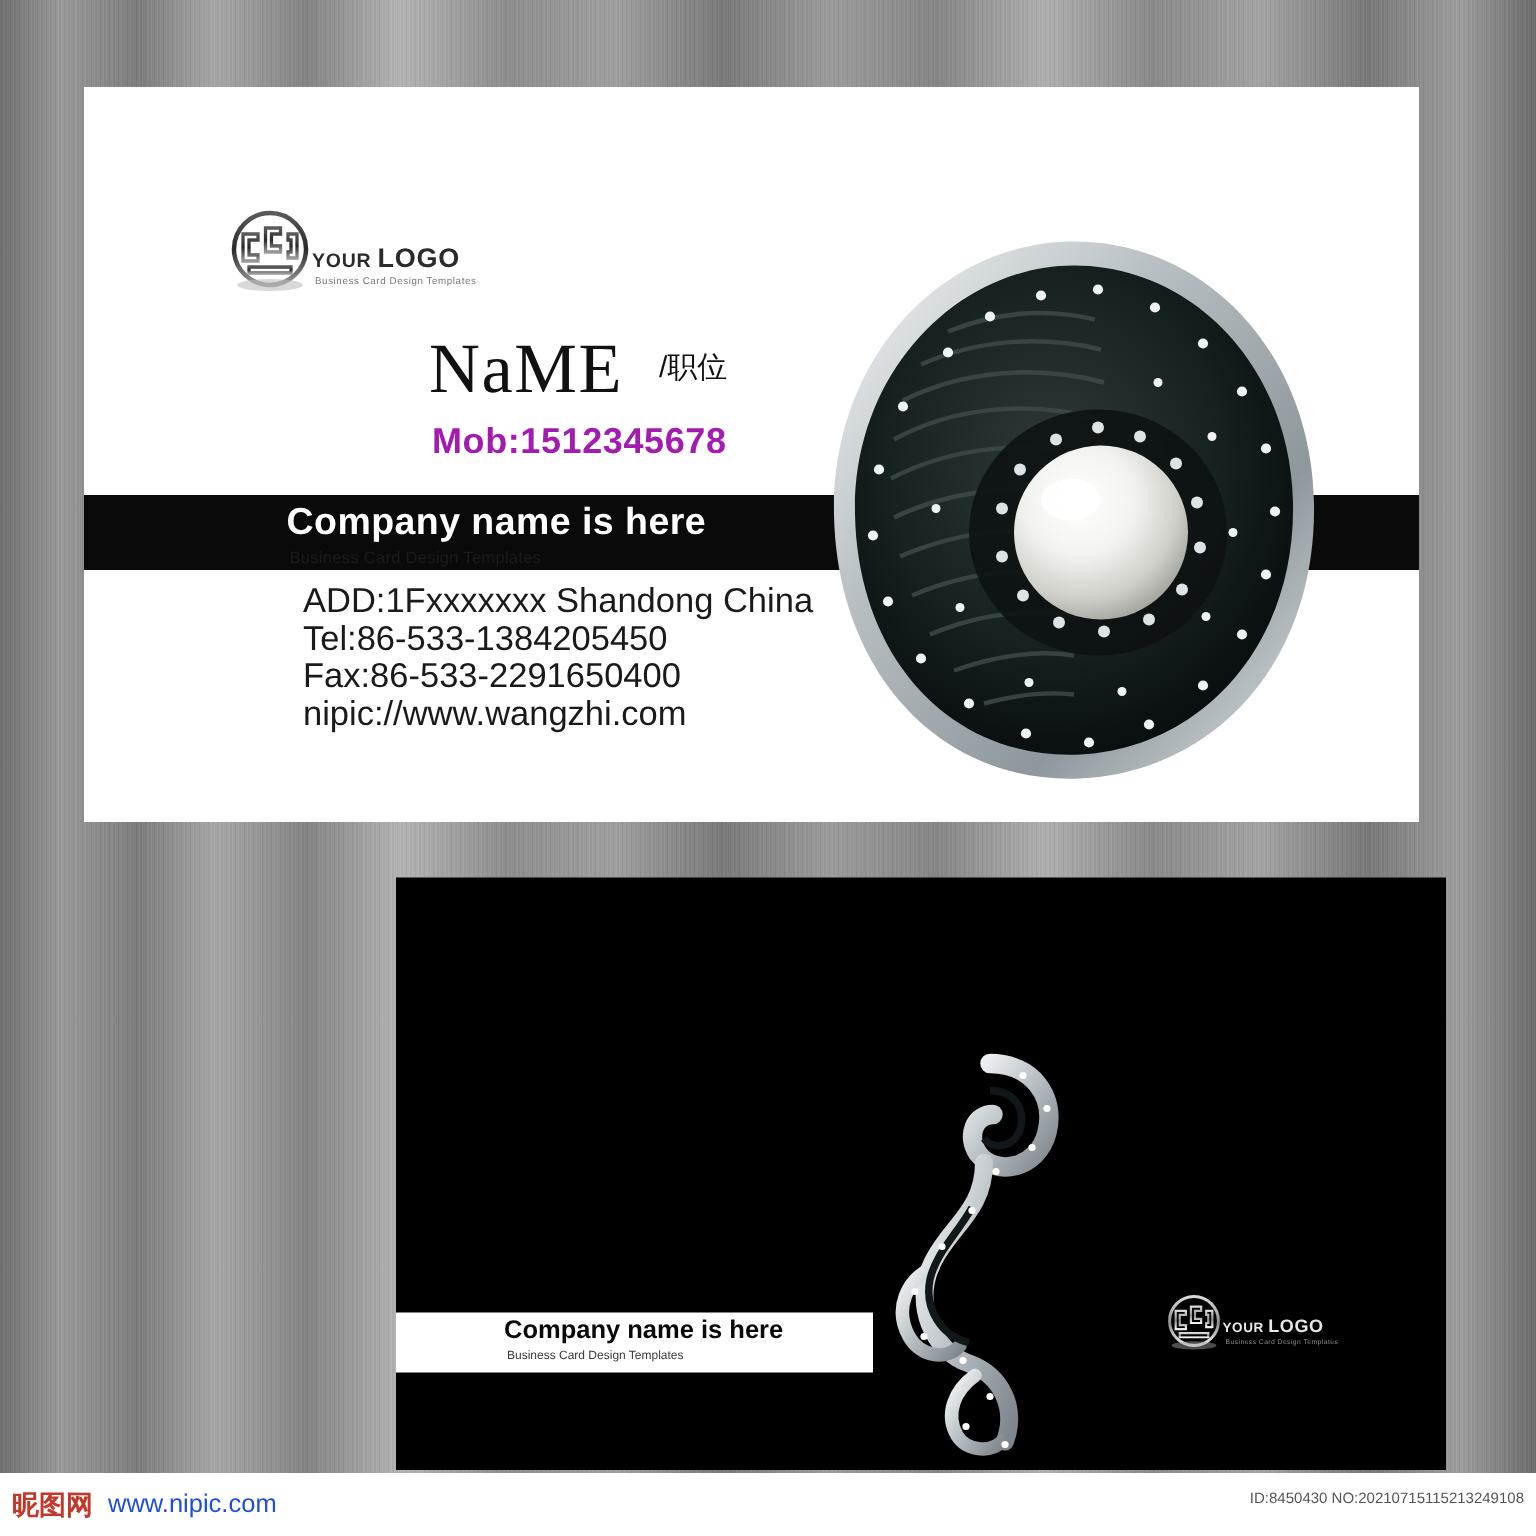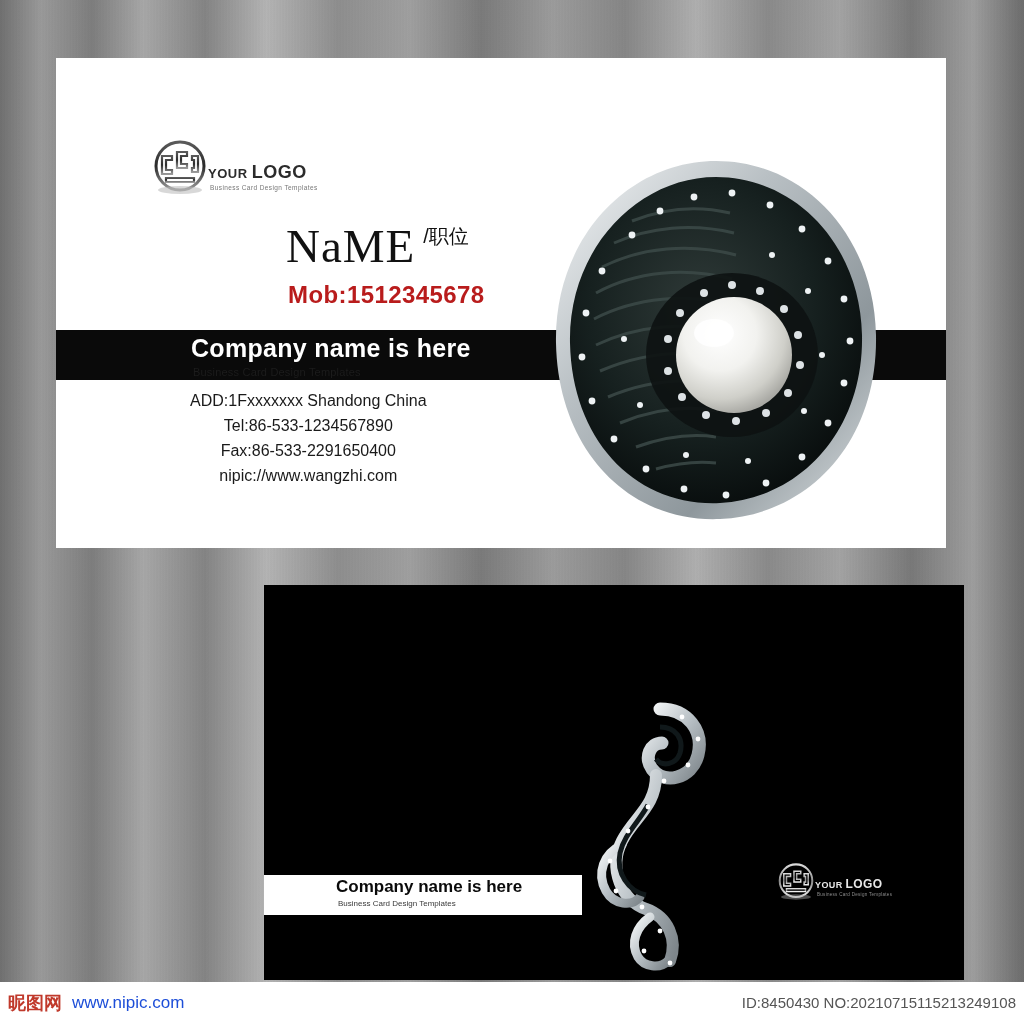--- a/index.html
+++ b/index.html
@@ -70,21 +70,22 @@
     font-size: 6.5px;
     color: #777;
     letter-spacing: 0.4px;
   }
 
   .name-row {
     position: absolute;
     left: 230px;
     top: 165px;
     display: flex;
-    align-items: flex-start;
+    align-items: center;
+    gap: 16px;
   }
   .name-main {
     font-family: "Liberation Serif", serif;
     font-size: 47px;
     line-height: 1;
     color: #111;
     letter-spacing: 1px;
   }
   .name-title {
     font-size: 20px;
@@ -92,21 +93,21 @@
     margin-left: 8px;
     margin-bottom: 4px;
     font-family: Liberation Sans, sans-serif;
   }
   .mobile {
     position: absolute;
     left: 232px;
     top: 223px;
     font-size: 24px;
     font-weight: 700;
-    color: #b91c1c;
+    color: #a21caf;
     letter-spacing: 0.4px;
   }
 
   .black-band {
     position: absolute;
     left: 0;
     top: 272px;
     width: 890px;
     height: 50px;
     background: #0a0a0a;
@@ -124,26 +125,25 @@
     position: absolute;
     left: 137px;
     top: 308px;
     font-size: 11px;
     color: #1c1c1c;
     letter-spacing: 0.2px;
   }
 
   .contact-list {
     position: absolute;
-    left: 134px;
+    left: 146px;
     top: 330px;
-    font-size: 16px;
+    font-size: 23px;
     line-height: 25px;
     color: #1a1a1a;
-    text-align: center;
   }
   .contact-list div { white-space: nowrap; }
 
   
   .jewel-front {
     position: absolute;
     left: 480px;
     top: 85px;
     width: 360px;
     height: 400px;
@@ -227,21 +227,21 @@
   }
   .footer-url {
     margin-left: 10px;
     font-size: 17px;
     color: #1d4ed8;
   }
   .footer-id {
     position: absolute;
     right: 8px;
     top: 12px;
-    font-size: 15px;
+    font-size: 10px;
     color: #555;
   }
 </style>
 </head>
 <body>
 
 <div id="stage">
 
   <div id="front-card">
 
@@ -273,21 +273,21 @@
     </div>
 
     <div class="mobile">Mob:1512345678</div>
 
     <div class="black-band"></div>
     <div class="band-title">Company name is here</div>
     <div class="band-sub">Business Card Design Templates</div>
 
     <div class="contact-list">
       <div>ADD:1Fxxxxxxx Shandong China</div>
-      <div>Tel:86-533-1234567890</div>
+      <div>Tel:86-533-1384205450</div>
       <div>Fax:86-533-2291650400</div>
       <div>nipic://www.wangzhi.com</div>
     </div>
 
     <svg class="jewel-front" viewBox="0 0 360 400">
       <defs>
         <radialGradient id="pearlG" cx="38%" cy="32%" r="70%">
           <stop offset="0%" stop-color="#ffffff"></stop>
           <stop offset="45%" stop-color="#f2f2ef"></stop>
           <stop offset="80%" stop-color="#cfcfc9"></stop>

